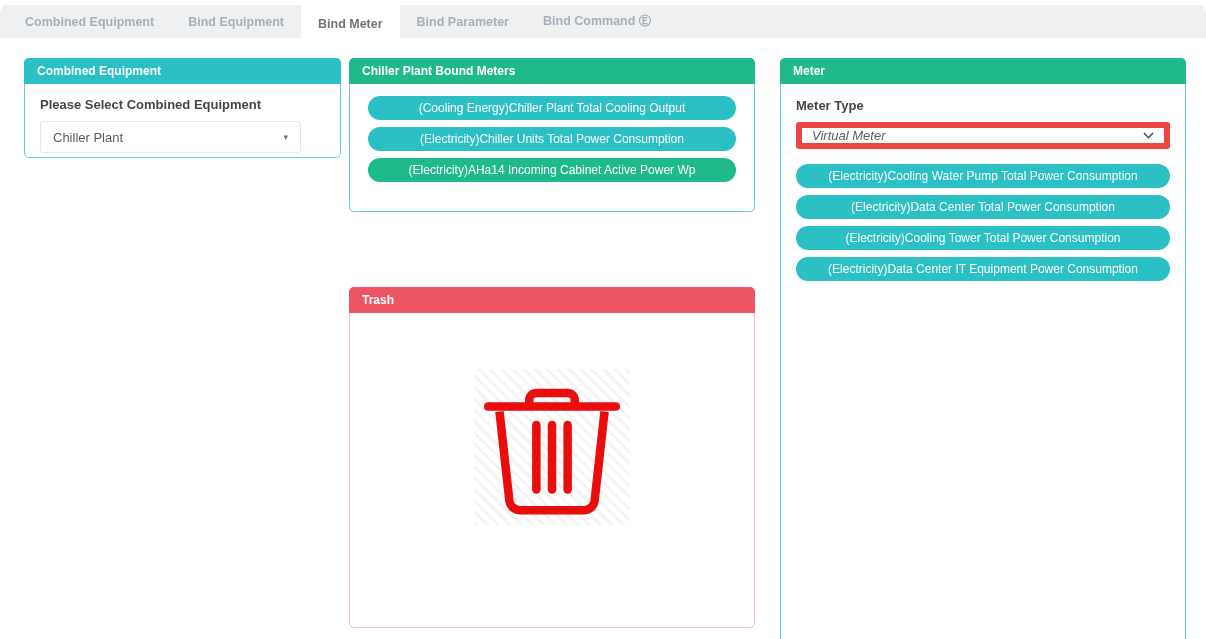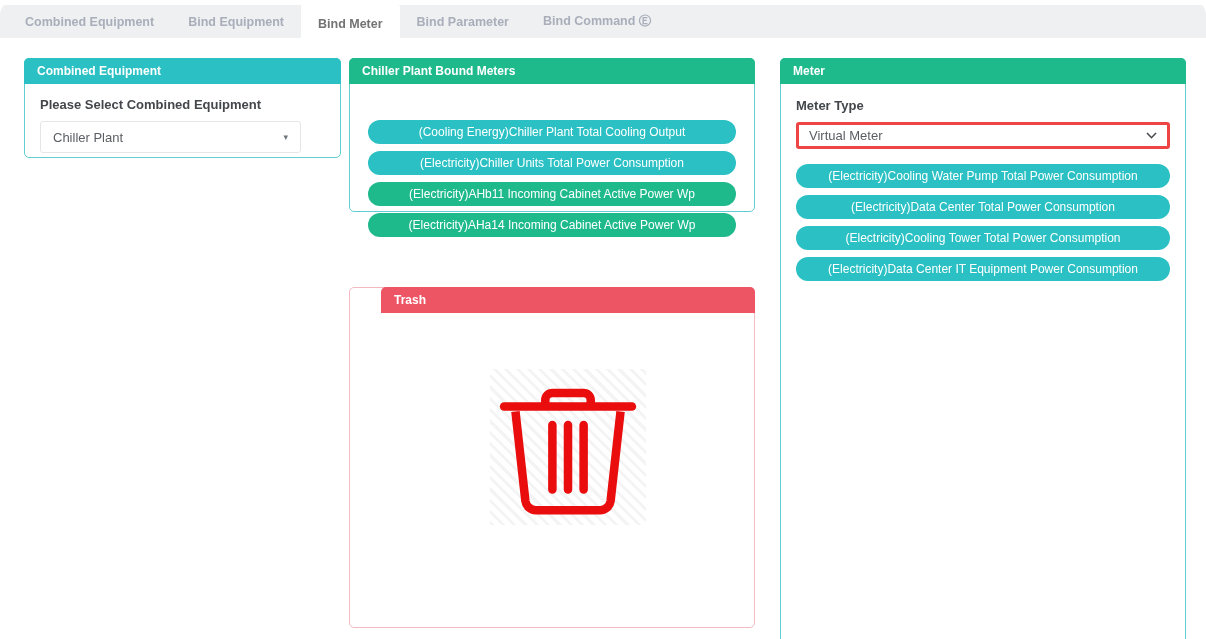--- a/index.html
+++ b/index.html
@@ -13,21 +13,21 @@
     display:flex;align-items:stretch;padding-left:8px;box-sizing:border-box;
   }
   .tab{
     padding:0 17px;display:flex;align-items:center;font-size:12.5px;font-weight:700;
     color:#a9aeba;cursor:pointer;white-space:nowrap;
   }
   .tab.active{background:#fff;color:#737373;height:37px;border-radius:2px 2px 0 0;}
   
   .panel{position:absolute;border-radius:5px;background:#fff;box-sizing:border-box;}
   .panel.teal{border:1px solid var(--panel-border-teal,#62ced0);}
-  .panel.pink{border:1px solid var(--panel-border-pink,#f3bac2);padding-left:32px;}
+  .panel.pink{border:1px solid var(--panel-border-pink,#f3bac2);}
   .panel-header{
     margin:-1px -1px 0 -1px;border-radius:5px 5px 0 0;padding:6px 13px;
     font-size:12px;font-weight:700;color:#fff;line-height:14px;
   }
   .hdr-teal{background:var(--teal,#2bc1c4);}
   .hdr-green{background:var(--green,#1fba8c);}
   .hdr-red{background:var(--red,#ed5565);}
   #panel-combined{left:24px;top:58px;width:317px;height:100px;}
   #panel-bound{left:349px;top:58px;width:406px;height:154px;}
   #panel-trash{left:349px;top:287px;width:406px;height:341px;}
@@ -35,44 +35,44 @@
   
   .combined-body{padding:11px 15px;}
   .field-label{font-size:13px;font-weight:700;color:#43474b;margin:2px 0 9px;}
   .dropdown{
     width:calc(100% - 24px);height:32px;border:1px solid #e4e6e8;border-radius:3px;
     display:flex;align-items:center;justify-content:space-between;padding:0 12px;
     font-size:13px;color:#5a5e63;box-sizing:border-box;cursor:pointer;background:#fff;gap:44px;
   }
   .caret{font-size:9px;color:#70757c;line-height:1;}
   
-  .pill-stack{padding:36px 18px 0 18px;text-align:right;}
+  .pill-stack{padding:12px 18px 0 18px;text-align:right;}
   .pill{
     height:24px;border-radius:12px;display:flex;align-items:center;justify-content:center;
     color:#fff;font-size:12px;margin-bottom:7px;cursor:pointer;white-space:nowrap;
     overflow:hidden;
   }
   .pill.cyan{background:var(--teal,#2bc1c4);}
   .pill.green{background:var(--green,#1fba8c);}
   
   .trash-body{height:314px;display:flex;justify-content:flex-start;align-items:flex-start;}
   .trash-drop{
     margin:56px auto 0 auto;width:156px;height:156px;
     background:repeating-linear-gradient(45deg,#f4f4f4 0 3px,#ffffff 3px 8px);
     display:flex;align-items:center;justify-content:center;cursor:pointer;
   }
   .trash-svg{width:142px;height:142px;display:block;}
   .trash-svg path,.trash-svg line{stroke:var(--trash-icon-red,#e90d0d);fill:none;}
   
   .meter-body{padding:12px 15px;}
   .selectbox{
-    width:100%;height:27px;border:3px solid #ef4444;border-radius:3px;
+    width:100%;height:27px;border:6px solid #ef4444;border-radius:3px;
     display:flex;align-items:center;justify-content:space-between;padding:0 10px;
     font-size:13px;color:#5a5e63;box-sizing:border-box;margin-bottom:15px;
-    cursor:pointer;background:#fff;
+    cursor:pointer;background:#fff;font-style:italic;
   }
   .meter-pills{padding:0;}
 </style>
 </head>
 <body>
 
 <div class="stage">
 
   <div class="tabbar">
 
@@ -93,21 +93,20 @@
       </div>
     </div>
   </div>
 
   <div class="panel teal" id="panel-bound">
     <div class="panel-header hdr-green">Chiller Plant Bound Meters</div>
     <div class="pill-stack">
 
     <div class="pill cyan">(Cooling Energy)Chiller Plant Total Cooling Output</div>
         <div class="pill cyan">(Electricity)Chiller Units Total Power Consumption</div>
-        <div class="pill green">(Electricity)AHb11 Incoming Cabinet Active Power Wp</div>
         <div class="pill green">(Electricity)AHa14 Incoming Cabinet Active Power Wp</div>
       </div>
   </div>
 
   <div class="panel pink" id="panel-trash">
     <div class="panel-header hdr-red">Trash</div>
     <div class="trash-body">
       <div class="trash-drop">
         <svg class="trash-svg" viewBox="0 0 100 100">
           <path d="M34 21 V17 a5 5 0 0 1 5 -5 H61 a5 5 0 0 1 5 5 V21" stroke-width="6"></path>

